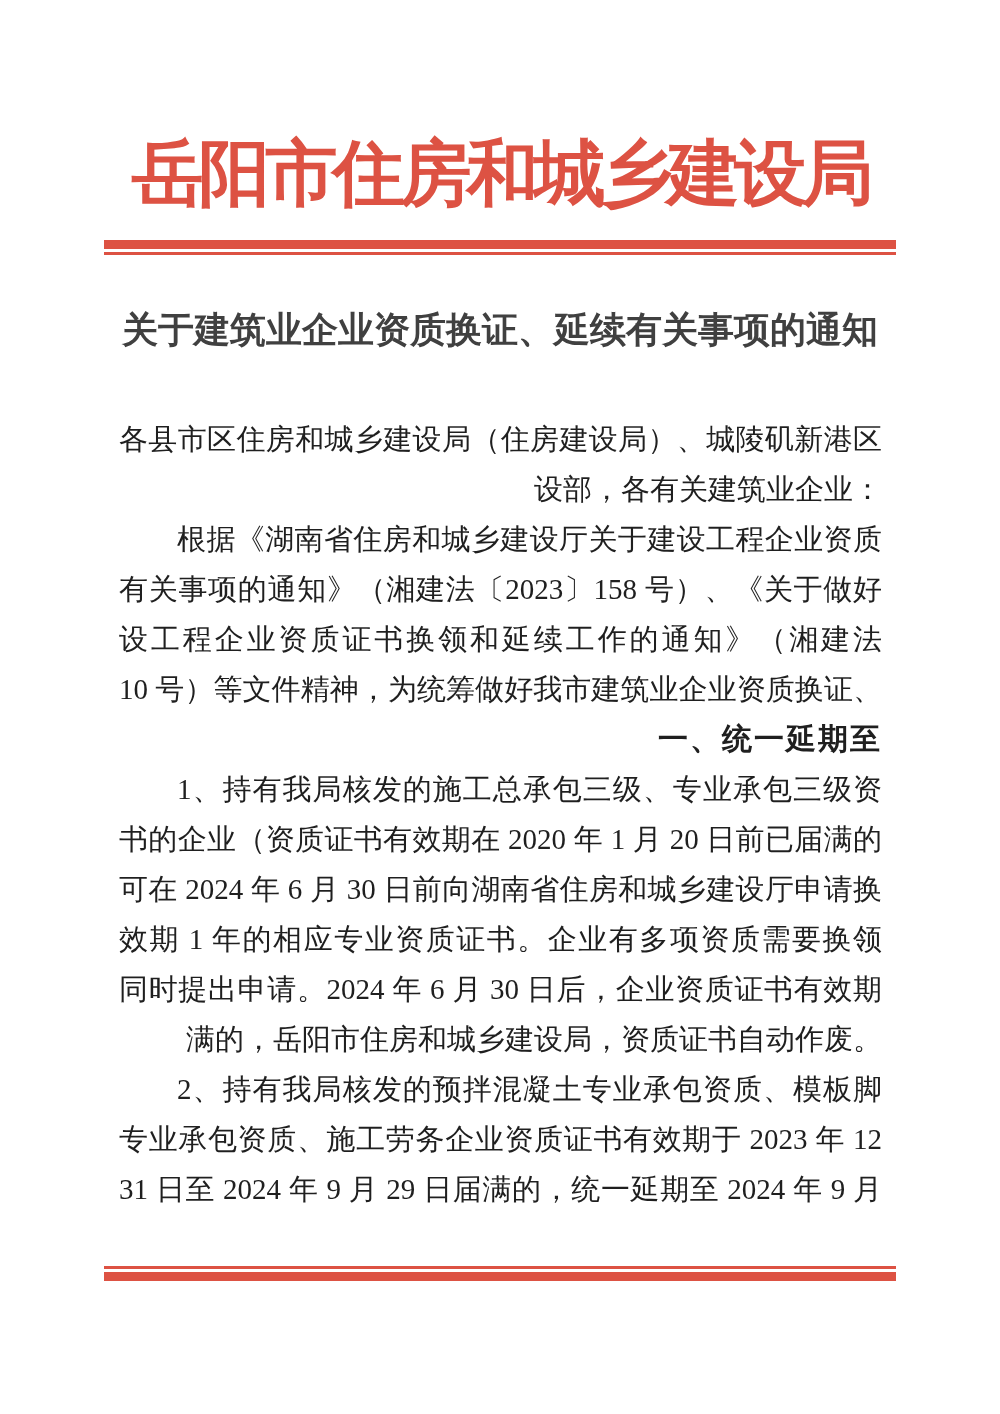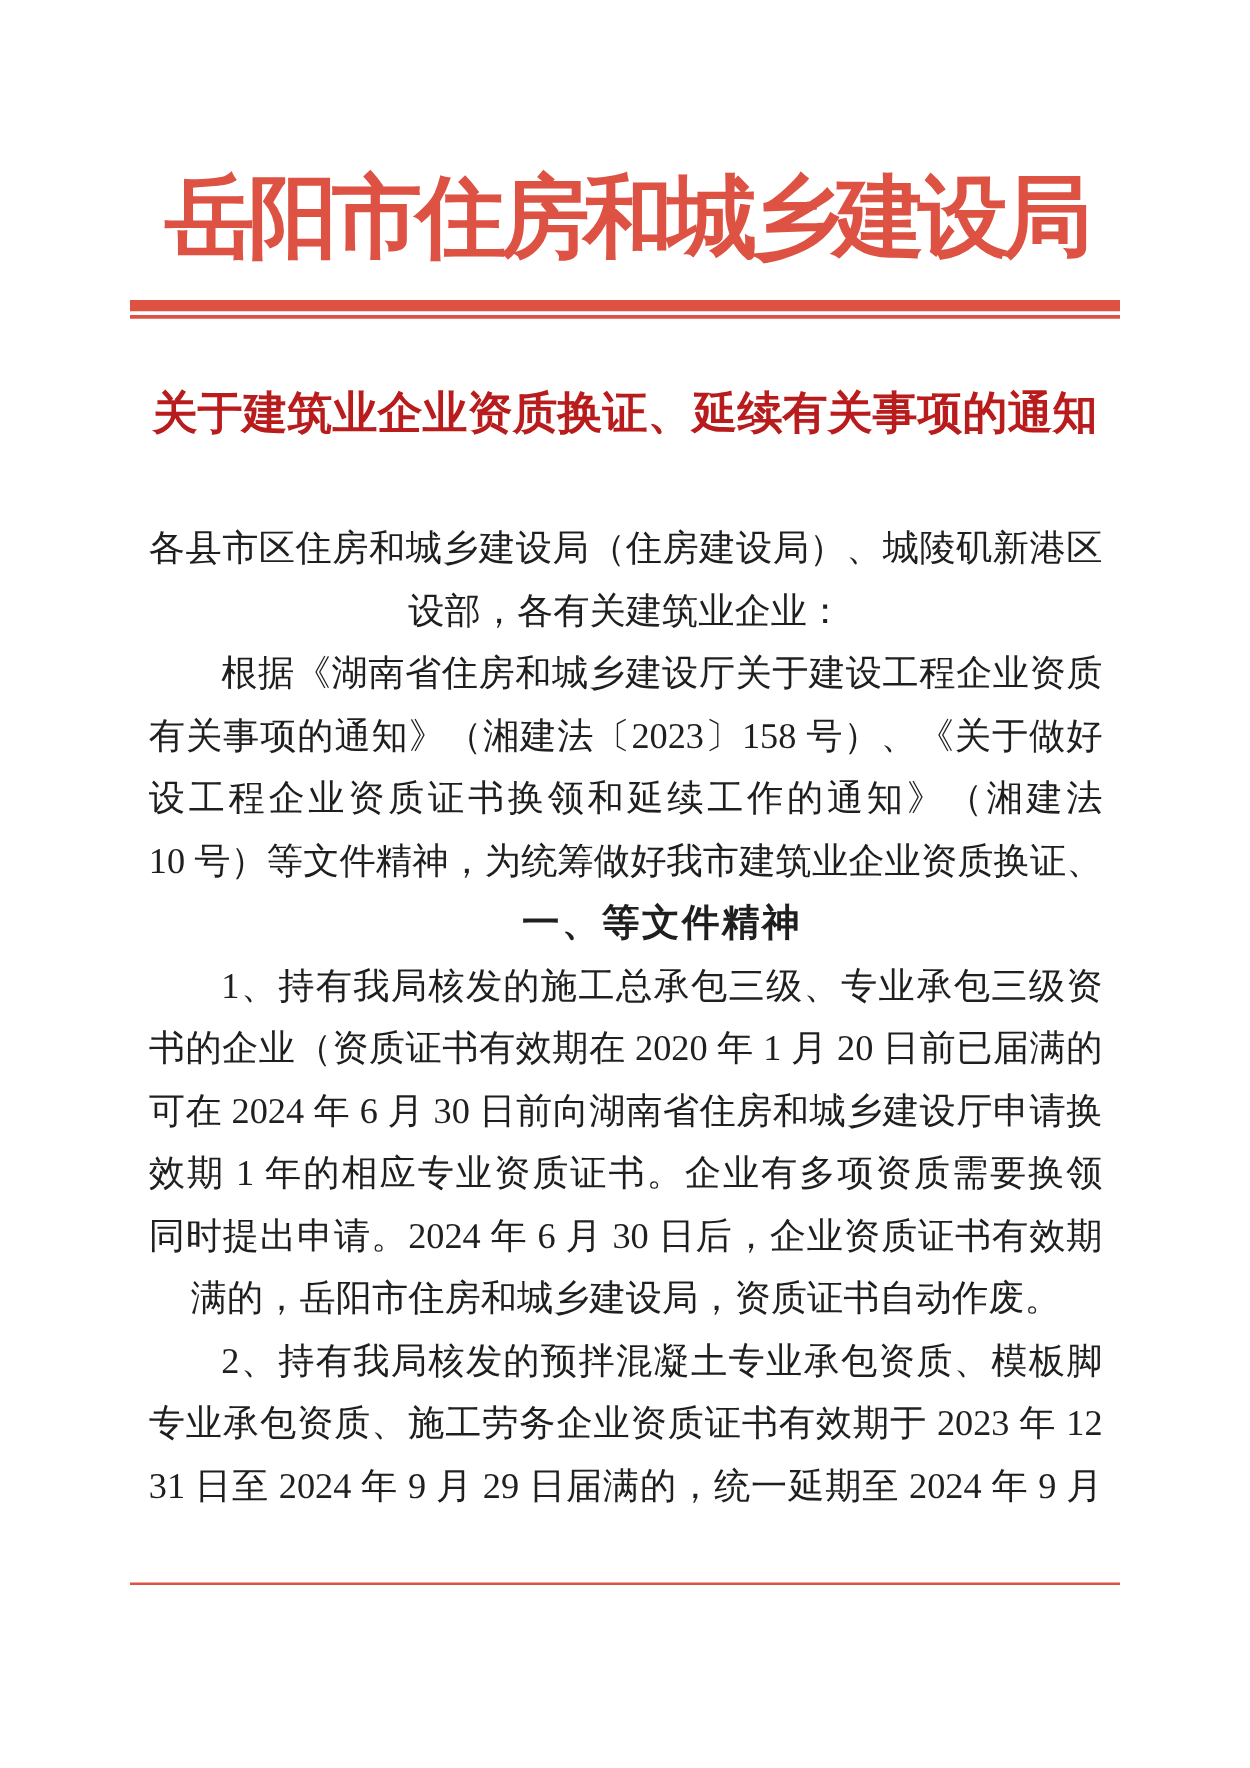--- a/index.html
+++ b/index.html
@@ -3,21 +3,21 @@
 <meta charset="utf-8">
 <style>
   html, body { margin: 0; padding: 0; }
   body {
     background: #ffffff;
     font-family: "Liberation Serif", "DejaVu Serif", serif;
   }
   .page {
     position: relative;
     width: 1000px;
-    height: 1268px;
+    height: 1414px;
     background: #ffffff;
     overflow: hidden;
   }
 
   
   .agency {
     position: absolute;
     top: 122px;
     left: 0;
     width: 100%;
@@ -43,21 +43,21 @@
     position: absolute;
     top: 307px;
     left: 0;
     width: 100%;
     margin: 0;
     text-align: center;
     font-family: "Liberation Serif", "DejaVu Serif", serif;
     font-weight: bold;
     font-size: 36px;
     line-height: 46px;
-    color: #b91c1c;
+    color: #404040;
     white-space: nowrap;
   }
 
   
   .body-text {
     position: absolute;
     top: 414px;
     left: 119px;
     width: 763px;
     font-size: 29px;
@@ -66,21 +66,21 @@
   .line {
     height: 50px;
     line-height: 50px;
     overflow: hidden;
     white-space: normal;
   }
   .fill {
     text-align: justify;
     text-align-last: justify;
   }
-  .end { text-align: center; }
+  .end { text-align: right; }
   .indent { text-indent: 58px; }
   .heading {
     font-family: "Liberation Sans", "DejaVu Sans", sans-serif;
     font-weight: bold;
     font-size: 30px;
     letter-spacing: 2px;
   }
 </style>
 </head>
 <body>
@@ -97,21 +97,21 @@
 
   <h1 class="doc-title">关于建筑业企业资质换证、延续有关事项的通知</h1>
 
   <div class="body-text">
     <div class="line fill">各县市区住房和城乡建设局（住房建设局）、城陵矶新港区开发建</div>
     <div class="line end">设部，各有关建筑业企业：</div>
     <div class="line fill indent">根据《湖南省住房和城乡建设厅关于建设工程企业资质延续</div>
     <div class="line fill">有关事项的通知》（湘建法〔2023〕158 号）、《关于做好有关建</div>
     <div class="line fill">设工程企业资质证书换领和延续工作的通知》（湘建法〔2024〕</div>
     <div class="line fill">10 号）等文件精神，为统筹做好我市建筑业企业资质换证、延</div>
-    <div class="line end indent heading">一、等文件精神</div>
+    <div class="line end indent heading">一、统一延期至</div>
     <div class="line fill indent">1、持有我局核发的施工总承包三级、专业承包三级资质证</div>
     <div class="line fill">书的企业（资质证书有效期在 2020 年 1 月 20 日前已届满的除外），</div>
     <div class="line fill">可在 2024 年 6 月 30 日前向湖南省住房和城乡建设厅申请换领有</div>
     <div class="line fill">效期 1 年的相应专业资质证书。企业有多项资质需要换领的，需</div>
     <div class="line fill">同时提出申请。2024 年 6 月 30 日后，企业资质证书有效期已届</div>
     <div class="line end">满的，岳阳市住房和城乡建设局，资质证书自动作废。</div>
     <div class="line fill indent">2、持有我局核发的预拌混凝土专业承包资质、模板脚手架</div>
     <div class="line fill">专业承包资质、施工劳务企业资质证书有效期于 2023 年 12 月</div>
     <div class="line fill">31 日至 2024 年 9 月 29 日届满的，统一延期至 2024 年 9 月 30</div>
   </div>

